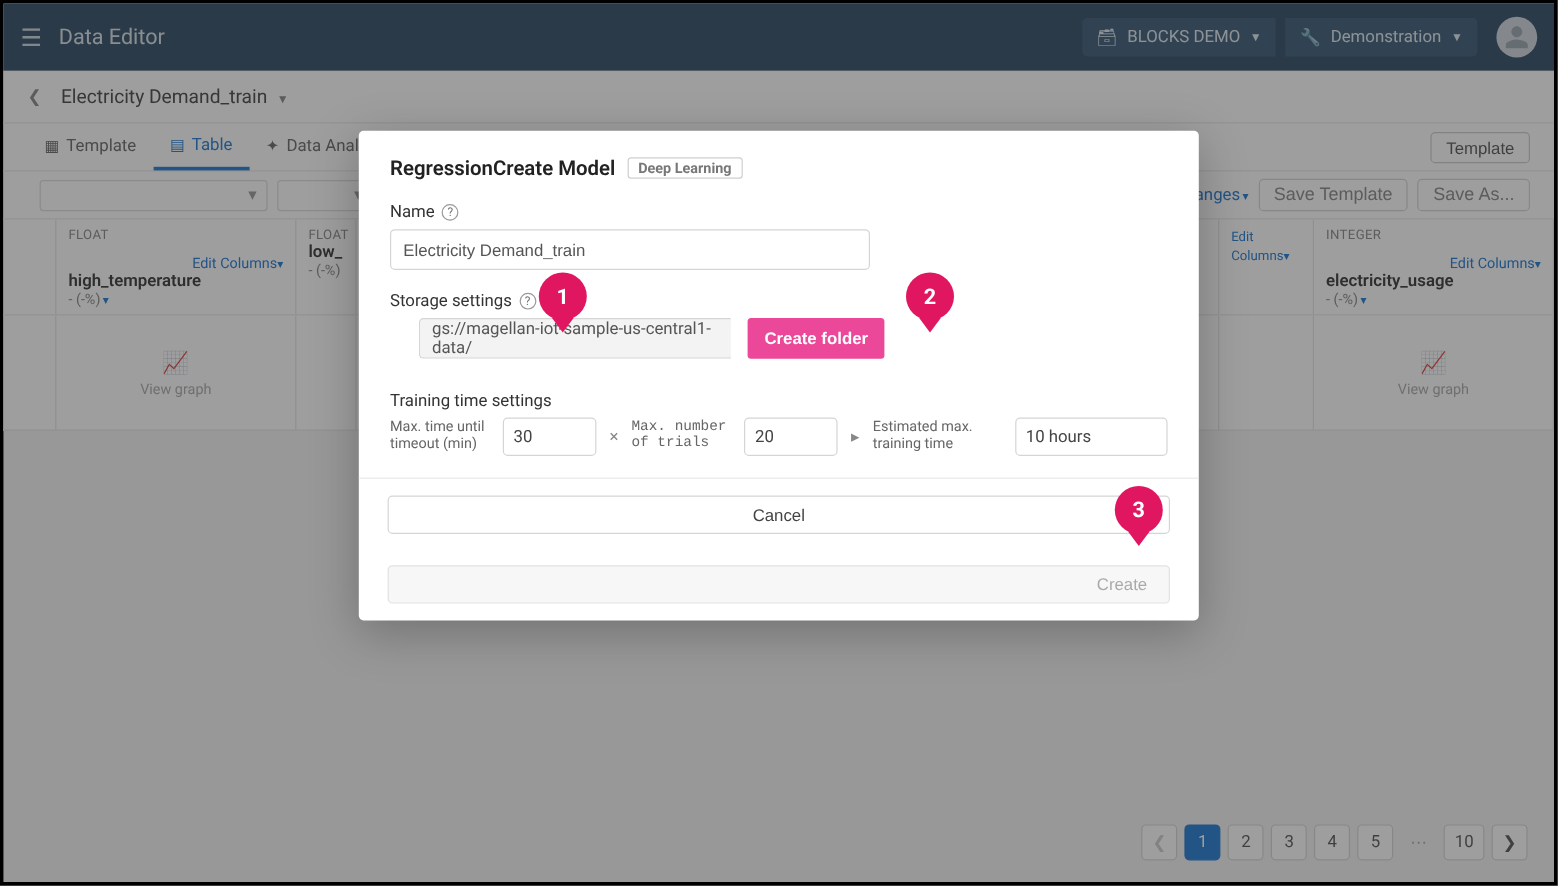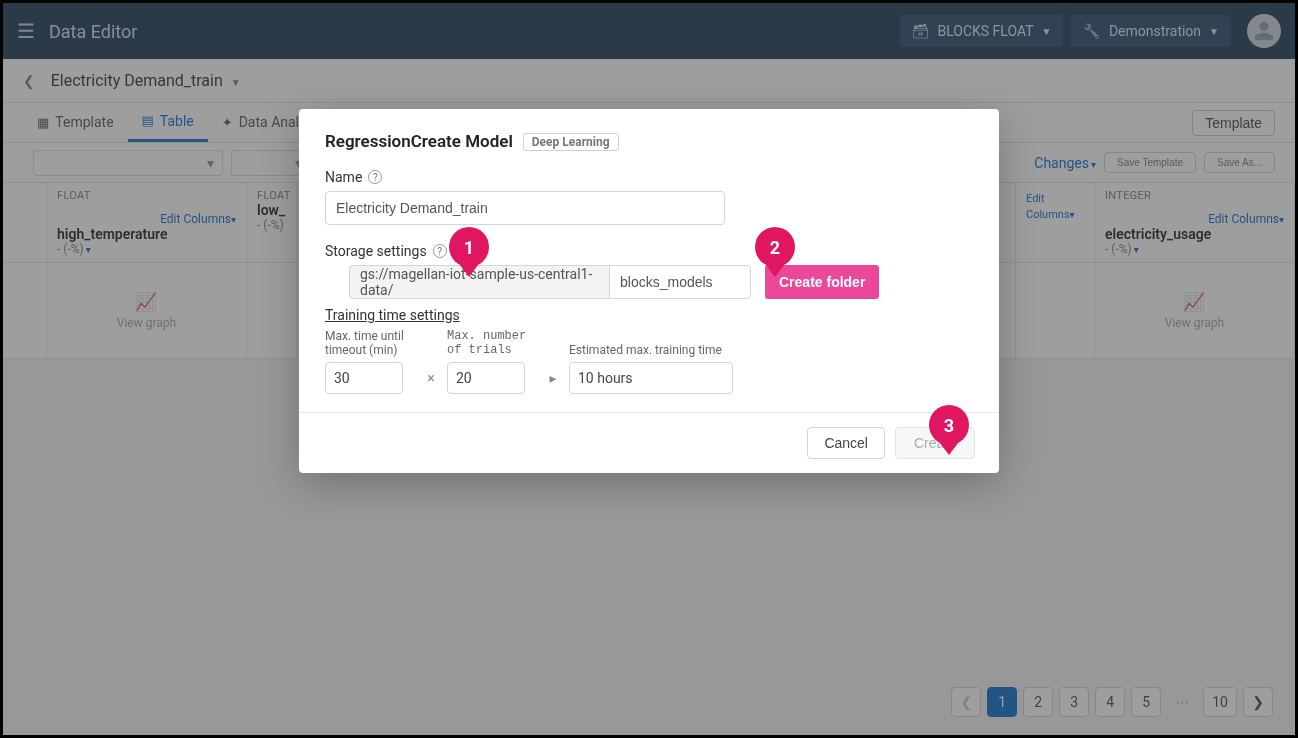--- a/index.html
+++ b/index.html
@@ -76,21 +76,21 @@
   .drop-sm {
     border:1px solid #dcdcdc; border-radius:3px; height:26px; width:190px;
     display:flex; align-items:center; justify-content:flex-end; padding:0 8px;
     color:#999;
   }
   .filter-row .spacer{flex:1;}
   .link-changes{color:#1e78d2; cursor:pointer; font-size:14px;}
   .link-changes .caret{font-size:10px; margin-left:2px;}
   .btn-ghost{
     border:1px solid #d5d5d5; background:#fff; color:#888; border-radius:4px;
-    padding:4px 12px; font-size:10px; cursor:default;
+    padding:4px 12px; font-size:15px; cursor:default;
   }
   
   .cols-row{
     display:flex; border-bottom:1px solid #e5e5e5; background:#fff;
   }
   .rownum-col{width:44px; border-right:1px solid #e5e5e5;}
   .colcell{
     width:200px; border-right:1px solid #e5e5e5; padding:6px 10px;
   }
   .colcell.narrow{width:50px;}
@@ -130,21 +130,21 @@
   
   .overlay{
     position:absolute; inset:0; background:rgba(40,40,40,0.45);
   }
   .modal{
     position:absolute; top:106px; left:50%; transform:translateX(-50%);
     width:700px; background:#fff; border-radius:4px;
     box-shadow:0 10px 40px rgba(0,0,0,0.25);
   }
   .modal-body{padding:22px 26px 18px;}
-  .modal-title{font-size:17px; font-weight:600; color:#222; display:flex; align-items:flex-end; gap:10px; margin-bottom:18px;}
+  .modal-title{font-size:17px; font-weight:600; color:#222; display:flex; align-items:flex-start; gap:10px; margin-bottom:18px;}
   .tag{
     border:1px solid #cfcfcf; border-radius:3px; padding:1px 8px;
     font-size:12px; color:#777; font-weight:700;
   }
   .field-label{font-size:14px; color:#333; margin:10px 0 6px; display:flex; align-items:center; gap:6px;}
   .qicon{width:14px; height:14px; border:1px solid #999; border-radius:50%; font-size:10px;
     display:inline-flex; align-items:center; justify-content:center; color:#777;}
   .tinput{
     width:400px; height:34px; border:1px solid #d5d5d5; border-radius:4px;
     padding:0 10px; font-size:14px; color:#555;
@@ -158,28 +158,28 @@
   .storage-in{
     height:34px; border:1px solid #d5d5d5; border-radius:0 4px 4px 0;
     padding:0 10px; font-size:14px; color:#555; width:142px;
   }
   .btn-primary{
     height:34px; background:#ec4899; color:#fff; border:none; border-radius:3px;
     padding:0 14px; font-size:14px; font-weight:600; cursor:pointer;
     margin-left:14px;
   }
   .train-row{display:flex; align-items:flex-end; gap:10px; margin-top:6px;}
-  .train-col{display:flex; flex-direction:column; gap:4px;}
+  .train-col{display:flex; flex-direction:row; gap:4px;}
   .tlabel{font-size:12px; color:#666; line-height:1.2;}
   .tsmall{width:78px; height:32px; border:1px solid #d5d5d5; border-radius:4px;
     padding:0 8px; font-size:14px; color:#444; display:flex; align-items:center;}
   .tmed{width:164px;}
   .op{color:#888; margin-bottom:8px; width:12px; text-align:center;}
   .modal-footer{
-    border-top:1px solid #e9e9e9; padding:14px 24px; display:flex; justify-content:flex-end; gap:10px;
+    border-top:1px solid #e9e9e9; padding:14px 24px; display:flex; justify-content:flex-end; gap:26px;flex-direction:column;
   }
   .btn-sec{
     height:32px; border:1px solid #d5d5d5; background:#fff; border-radius:4px;
     padding:0 16px; font-size:14px; cursor:pointer; color:#444;
   }
   .btn-create{
     height:32px; border:1px solid #e2e2e2; background:#f7f7f7; border-radius:4px;
     padding:0 18px; font-size:14px; color:#aaa; cursor:default;text-align:right;
   }
   
@@ -199,21 +199,21 @@
 </head>
 <body>
 
 <div class="app">
 
   <div class="header">
     <span class="hamburger">☰</span>
     <span class="app-title">Data Editor</span>
     <div class="chip first">
       <span class="ico">🗃</span>
-      <span>BLOCKS FLOAT</span>
+      <span>BLOCKS DEMO</span>
       <span class="caret">▼</span>
     </div>
     <div class="chip second">
       <span class="ico">🔧</span>
       <span>Demonstration</span>
       <span class="caret">▼</span>
     </div>
     <div class="avatar">
       <svg viewBox="0 0 24 24">
           <path d="M12 12c2.7 0 5-2.3 5-5s-2.3-5-5-5-5 2.3-5 5 2.3 5 5 5zm0 2c-3.3 0-10 1.7-10 5v3h20v-3c0-3.3-6.7-5-10-5z"></path>
@@ -330,25 +330,24 @@
         <span class="qicon">?</span>
       </div>
       <input class="tinput" value="Electricity Demand_train" style="">
 
       <div class="field-label" style="margin-top:18px;">
         <span>Storage settings</span>
         <span class="qicon">?</span>
       </div>
       <div class="storage-row">
         <div class="storage-prefix">gs://magellan-iot-sample-us-central1-data/</div>
-        <input class="storage-in" value="blocks_models" style="">
         <button class="btn-primary">Create folder</button>
       </div>
 
-      <div class="field-label" style="margin-top:8px;text-decoration:underline;">
+      <div class="field-label" style="margin-top:27px;">
         <span>Training time settings</span>
       </div>
       <div class="train-row">
         <div class="train-col">
           <div class="tlabel" style="width:90px;">Max. time until timeout (min)</div>
           <div class="tsmall">
               <span>30</span>
             </div>
         </div>
         <div class="op">×</div>

